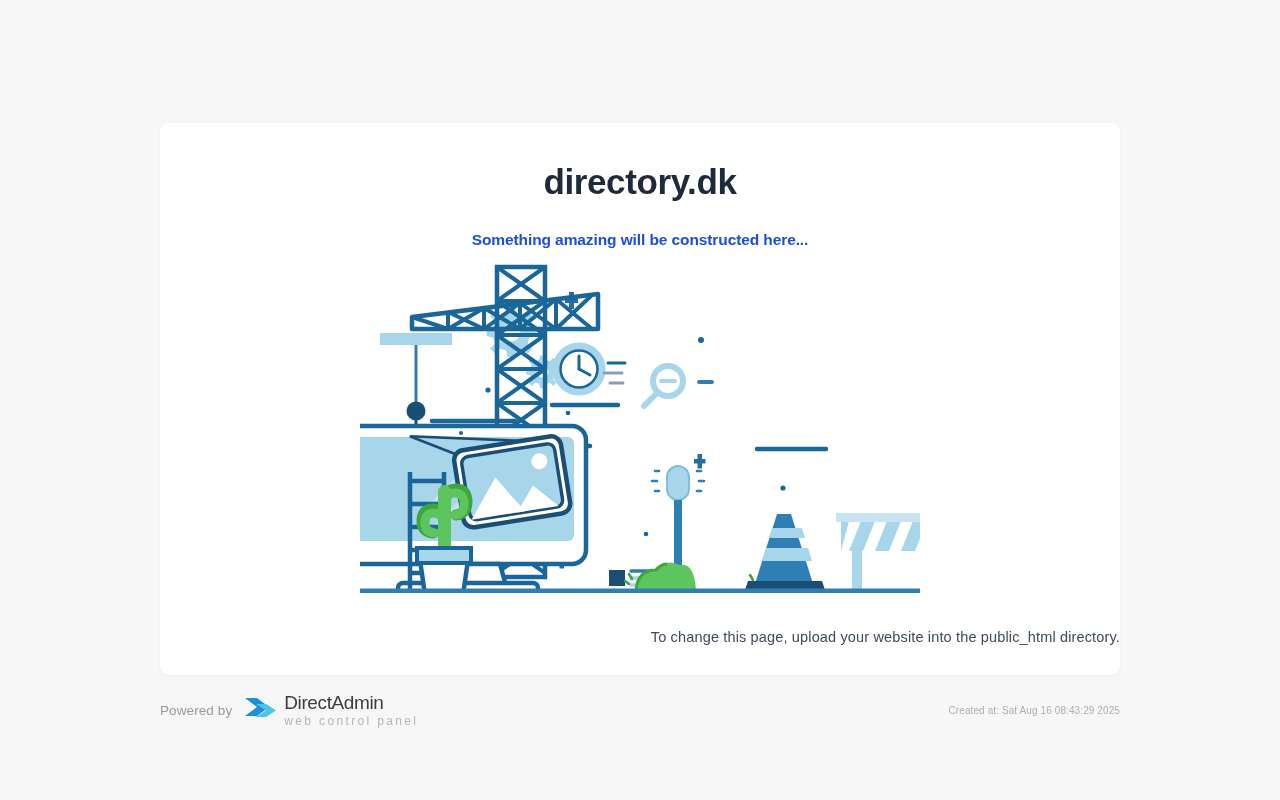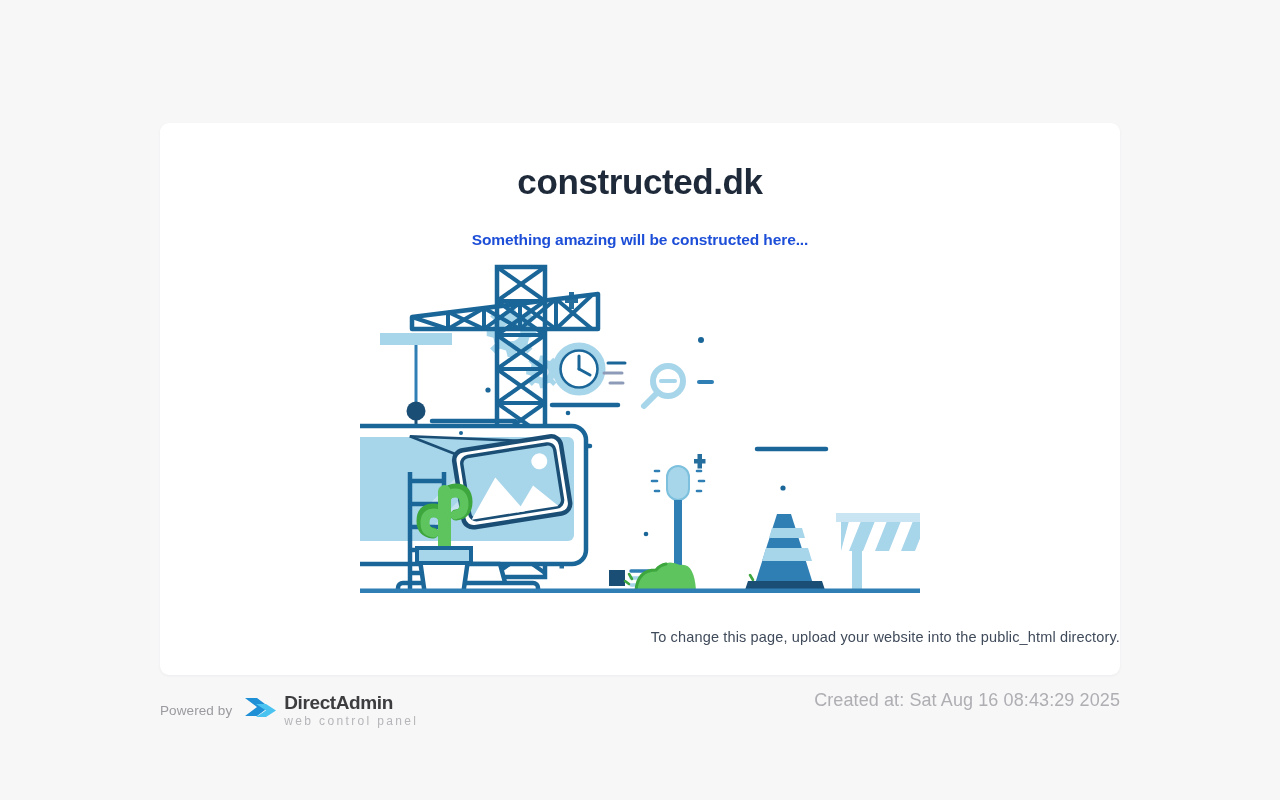--- a/index.html
+++ b/index.html
@@ -83,20 +83,21 @@
   }
 
   
   .footer {
     position: absolute;
     left: 160px;
     top: 690px;
     width: 960px;
     height: 40px;
     display: flex;
+    align-items: center;
     justify-content: space-between;
   }
 
   .powered {
     display: flex;
     align-items: center;
     gap: 11px;
   }
 
   .powered-label {
@@ -115,50 +116,50 @@
   .da-mark { width: 34px; height: 26px; display: block; }
 
   .da-words {
     display: flex;
     flex-direction: column;
     line-height: 1;
   }
 
   .da-name {
     font-size: 19px;
-    font-weight: 700;
+    font-weight: 400;
     color: #3d3d3f;
     letter-spacing: -0.4px;
     white-space: nowrap;
   }
 
   .da-tag {
     margin-top: 3px;
     font-size: 12px;
     color: #b6b6ba;
     letter-spacing: 2.35px;
     white-space: nowrap;
     text-transform: lowercase;
   }
 
   .created-at {
-    font-size: 18px;
+    font-size: 10px;
     color: #aeaeb3;
     letter-spacing: 0.1px;
     white-space: nowrap;
   }
 </style>
 </head>
 <body>
 
 <div class="page">
 
   <div class="card">
 
-    <h1 class="site-title">constructed.dk</h1>
+    <h1 class="site-title">directory.dk</h1>
 
     <h2 class="subtitle">Something amazing will be constructed here...</h2>
 
     <div class="illustration-wrap">
       <svg viewBox="0 0 560 330" xmlns="http://www.w3.org/2000/svg" aria-hidden="true">
         <defs>
           <g id="xbay">
             <rect x="0" y="0" width="44" height="34" fill="none" stroke="#1a6698" stroke-width="4"></rect>
             <line x1="0" y1="0" x2="44" y2="34" stroke="#1a6698" stroke-width="4"></line>
             <line x1="44" y1="0" x2="0" y2="34" stroke="#1a6698" stroke-width="4"></line>

